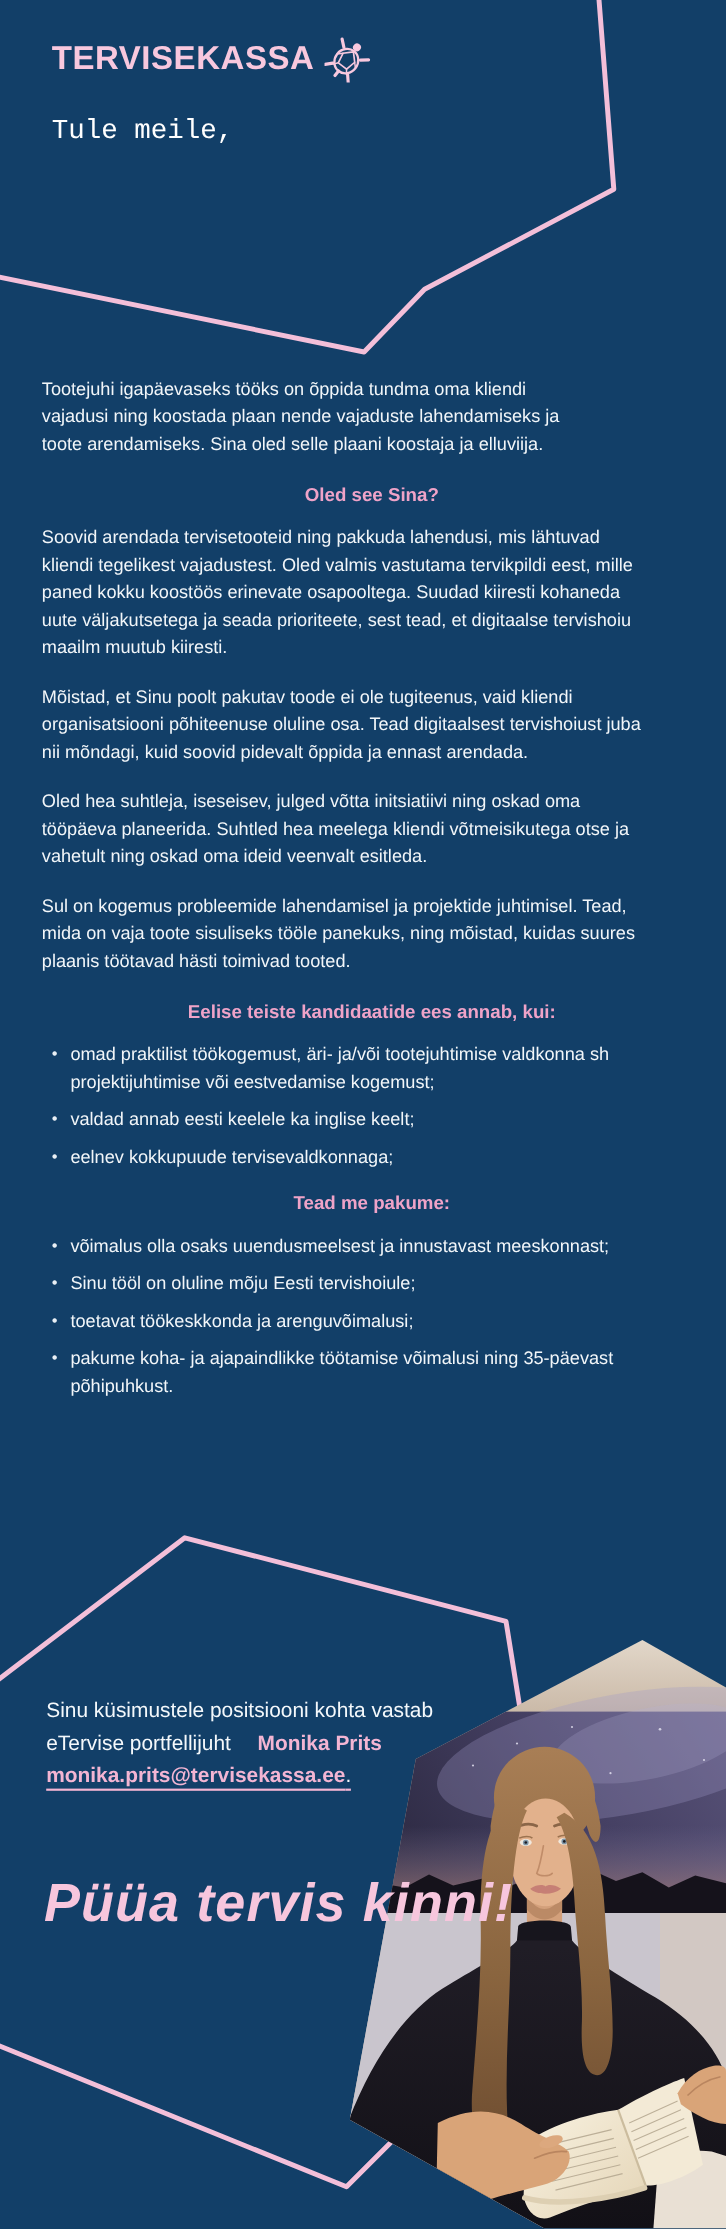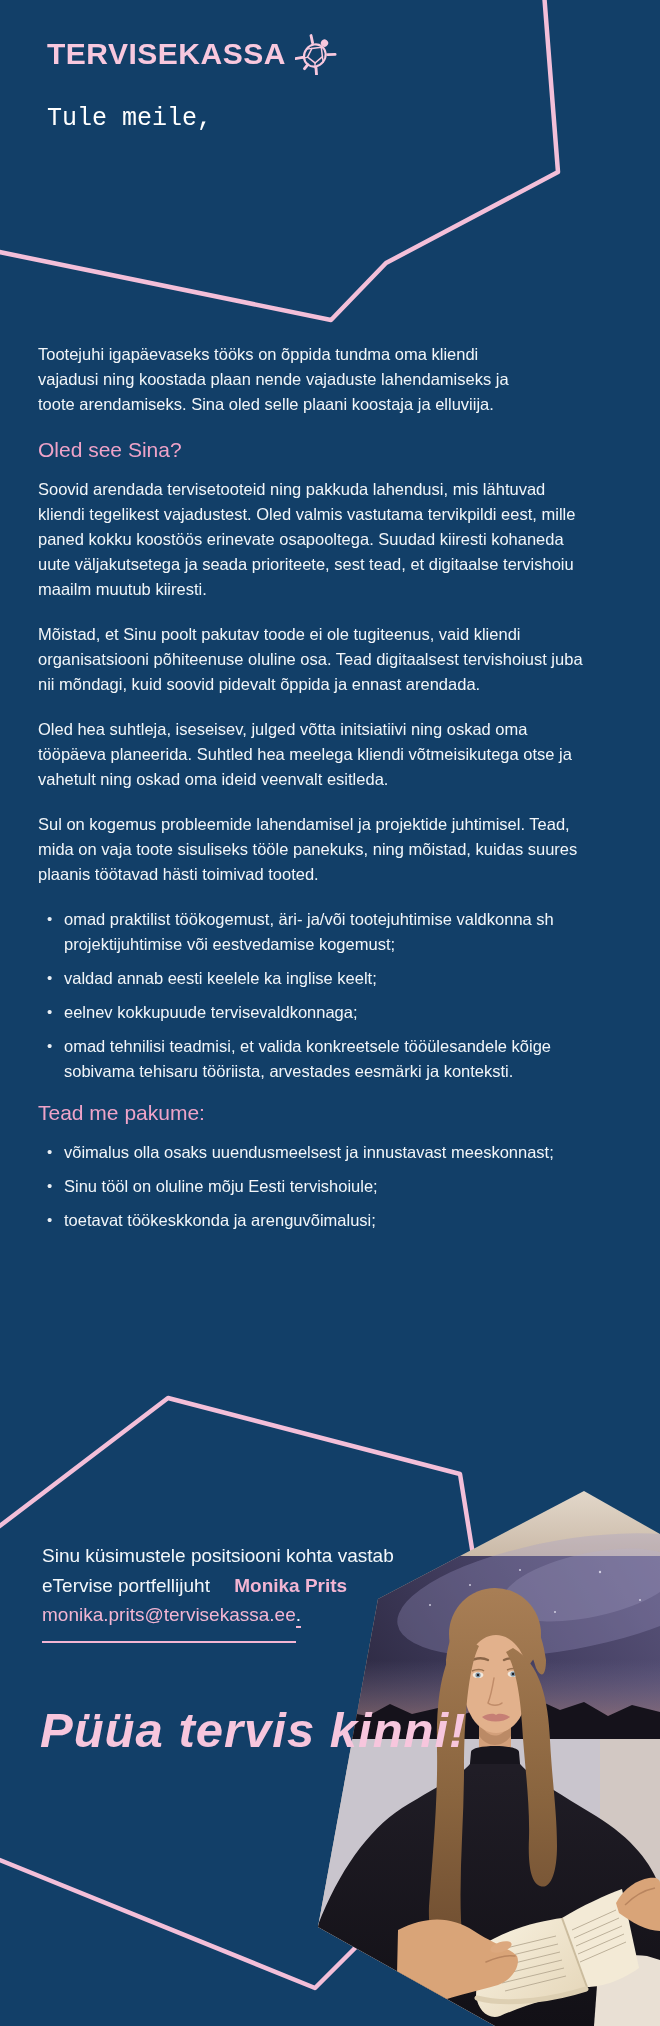--- a/index.html
+++ b/index.html
@@ -17,29 +17,29 @@
   .logo-text{font-size:30px;font-weight:700;letter-spacing:.5px;}
   .logo svg{display:block;}
 
   .hero{position:absolute;left:47px;top:104px;color:#fff;font-family:Liberation Mono, monospace;}
   .kicker{font-size:25px;font-weight:400;}
   .title{font-size:58px;font-weight:700;letter-spacing:.5px;margin-top:14px;}
 
   .content{position:absolute;left:38px;top:342px;width:600px;color:var(--text,#F2F6F9);
     font-size:16.5px;line-height:25px;}
   .content p{margin:0 0 20px 0;white-space:pre-line;}
-  .content h2{color:var(--pink_heading,#EFA3C8);font-size:21px;line-height:26px;font-weight:400;margin:16px 0 14px 0;}
+  .content h2{color:var(--pink_heading,#EFA3C8);font-size:17px;line-height:26px;font-weight:700;margin:16px 0 14px 0;text-align:center;}
   .content ul{margin:0;padding:0;list-style:none;}
   .content li{position:relative;padding-left:26px;margin-bottom:9px;white-space:pre-line;}
   .content li::before{content:"\2022";position:absolute;left:9px;top:-1px;color:#E9EFF5;font-size:15px;}
 
   .contact{position:absolute;left:42px;top:1541px;font-size:19px;line-height:29.5px;color:#F4F8FB;}
   .contact .name{font-weight:700;color:var(--pink_name,#F3B5D3);margin-left:19px;}
-  .contact .email{font-weight:400;color:var(--pink_name,#F3B5D3);text-decoration:none;
-    border-bottom:2px solid var(--pink_name,#F3B5D3);padding-bottom:16px;}
+  .contact .email{font-weight:700;color:var(--pink_name,#F3B5D3);text-decoration:none;
+    border-bottom:2px solid var(--pink_name,#F3B5D3);padding-bottom:1px;}
   .contact .email-suffix{color:#F4F8FB;border-bottom:2px solid var(--pink_name,#F3B5D3);padding-bottom:1px;}
 
   .tagline{position:absolute;left:40px;top:1702px;font-size:49px;font-weight:700;font-style:italic;
     color:var(--pink_tagline,#F7C6DD);letter-spacing:1px;}
 </style>
 </head>
 <body>
 
 <svg id="deco" class="layer" width="660" height="2026" viewBox="0 0 660 2026" aria-hidden="true">
   <defs>
@@ -195,36 +195,37 @@
 organisatsiooni põhiteenuse oluline osa. Tead digitaalsest tervishoiust juba
 nii mõndagi, kuid soovid pidevalt õppida ja ennast arendada.</p>
       <p>Oled hea suhtleja, iseseisev, julged võtta initsiatiivi ning oskad oma
 tööpäeva planeerida. Suhtled hea meelega kliendi võtmeisikutega otse ja
 vahetult ning oskad oma ideid veenvalt esitleda.</p>
       <p>Sul on kogemus probleemide lahendamisel ja projektide juhtimisel. Tead,
 mida on vaja toote sisuliseks tööle panekuks, ning mõistad, kuidas suures
 plaanis töötavad hästi toimivad tooted.</p>
     </div>
 
+  <h2>Eelise teiste kandidaatide ees annab, kui:</h2>
   <ul>
 
   <li>omad praktilist töökogemust, äri- ja/või tootejuhtimise valdkonna sh
 projektijuhtimise või eestvedamise kogemust;</li>
       <li>valdad annab eesti keelele ka inglise keelt;</li>
       <li>eelnev kokkupuude tervisevaldkonnaga;</li>
-      <li>omad tehnilisi teadmisi, et valida konkreetsele tööülesandele kõige
-sobivama tehisaru tööriista, arvestades eesmärki ja konteksti.</li>
     </ul>
 
   <h2>Tead me pakume:</h2>
   <ul>
 
   <li>võimalus olla osaks uuendusmeelsest ja innustavast meeskonnast;</li>
       <li>Sinu tööl on oluline mõju Eesti tervishoiule;</li>
       <li>toetavat töökeskkonda ja arenguvõimalusi;</li>
+      <li>pakume koha- ja ajapaindlikke töötamise võimalusi ning 35-päevast
+põhipuhkust.</li>
     </ul>
 </div>
 
 <div class="contact txt">
   <div>Sinu küsimustele positsiooni kohta vastab</div>
   <div><span>eTervise portfellijuht </span><span class="name">Monika Prits</span></div>
   <div><a href="#" class="email">monika.prits@tervisekassa.ee</a><span class="email-suffix">.</span></div>
 </div>
 
 <div class="tagline txt">Püüa tervis kinni!</div>

